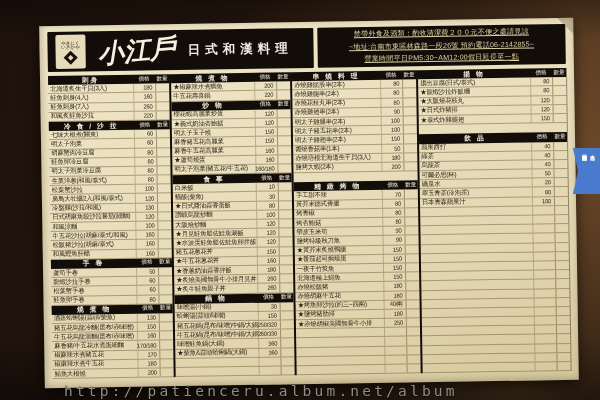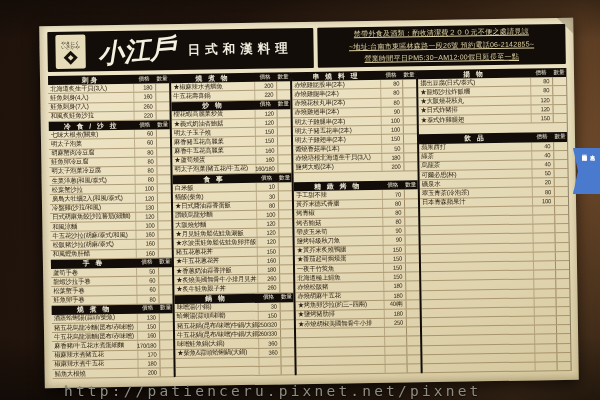--- a/index.html
+++ b/index.html
@@ -739,13 +739,13 @@
         </div>
       </div>
     </div>
 </div>
 
 <div class="badge">
   <span>和痞客邦一起嗨吃喝玩樂</span>
   <span>私房達人</span>
 </div>
 
-<div class="url">http://patienceru.pixnet.net/pixnet</div>
+<div class="url">http://patienceru.album.net/album</div>
 
 </body></html>

